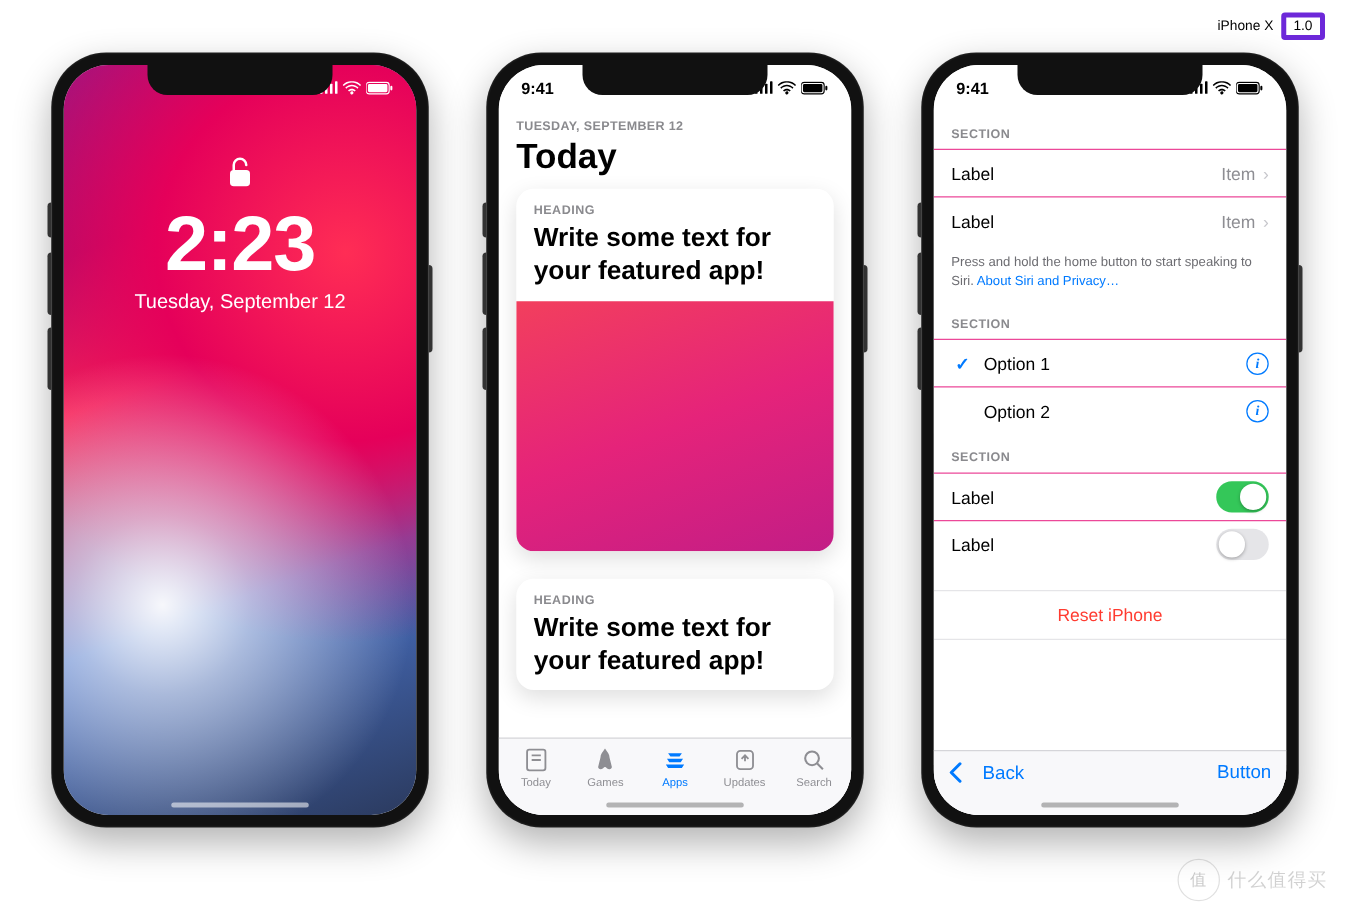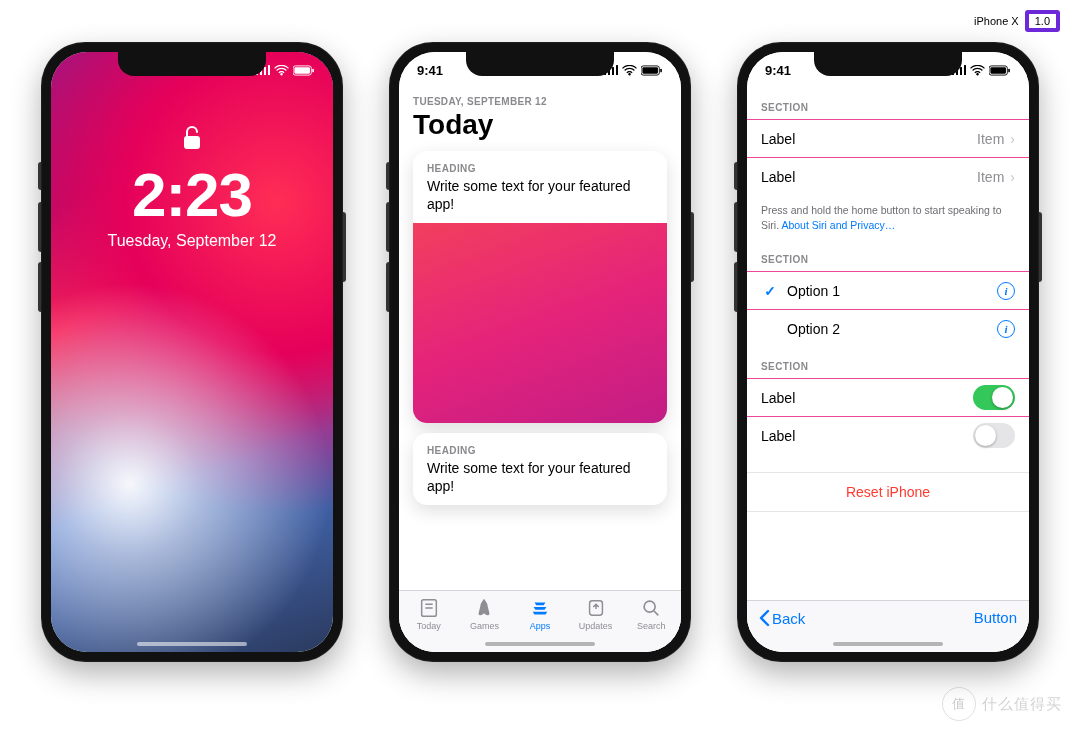--- a/index.html
+++ b/index.html
@@ -32,24 +32,24 @@
     linear-gradient(160deg,#8e1a8a 0%,#a0126e 22%,#ff3358 40%,#4a73c8 68%,#2b3a5e 100%)}
   .lock-top{position:absolute;top:0;left:0;right:0;padding-top:72px;text-align:center;color:#fff;z-index:30}
   .lock-ico{display:inline-block;margin-bottom:8px}
   .time{font-size:62px;font-weight:700;letter-spacing:-1px;line-height:1}
   .date{margin-top:6px;font-size:16px;font-weight:400}
   
   .white-bg{position:absolute;inset:0;background:#fff}
   .content{position:absolute;top:36px;left:0;right:0;bottom:54px;overflow:hidden;padding:8px 14px 0}
   .dateline{font-size:10px;font-weight:600;letter-spacing:.3px;color:#8a8a8e;text-transform:uppercase}
   .lg-title{font-size:28px;font-weight:800;margin:2px 0 10px}
-  .card{border-radius:14px;background:#fff;box-shadow:0 6px 18px rgba(0,0,0,.13);margin-bottom:10px;overflow:hidden}
+  .card{border-radius:14px;background:#fff;box-shadow:0 6px 18px rgba(0,0,0,.13);margin-bottom:22px;overflow:hidden}
   .card .pad{padding:12px 14px 10px}
   .heading{font-size:10px;font-weight:700;color:#8a8a8e;letter-spacing:.4px;margin-bottom:4px}
-  .feat{font-size:14px;font-weight:400;line-height:1.25}
+  .feat{font-size:21px;font-weight:700;line-height:1.25}
   .hero{height:200px;background:linear-gradient(160deg,#f23f5d 0%,#e5237a 50%,#c21d86 100%)}
   
   .tabbar{position:absolute;bottom:0;left:0;right:0;height:62px;border-top:1px solid #d5d5d9;background:rgba(248,248,250,.94);display:flex;justify-content:space-around;align-items:flex-start;padding:6px 2px 0}
   .tab{flex:1;display:flex;flex-direction:column;align-items:center;gap:2px;font-size:9px;color:#8e8e93}
   .tab.active{color:#007aff}
   .tab svg{width:22px;height:22px}
   
   .grouped{position:absolute;top:36px;left:0;right:0;bottom:40px;background:#fff;overflow:hidden}
   .lg-title2{font-size:28px;font-weight:800;padding:16px 14px 8px}
   .sechdr{font-size:10px;font-weight:600;letter-spacing:.4px;color:#8a8a8e;padding:14px 14px 6px;text-transform:uppercase}
@@ -61,21 +61,21 @@
   .footer-note{padding:8px 14px;font-size:10.5px;color:#6d6d72;line-height:1.4}
   .footer-note a{color:#007aff;text-decoration:none}
   .check{width:18px;color:#007aff;font-weight:700;margin-right:8px;text-align:center}
   .info-i{width:18px;height:18px;border:1.5px solid #007aff;border-radius:50%;color:#007aff;font-size:11px;font-style:italic;font-family:Georgia,serif;display:flex;align-items:center;justify-content:center;font-weight:700}
   .switch{width:42px;height:25px;border-radius:25px;background:#e5e5e8;position:relative}
   .switch.on{background:#34c759}
   .knob{position:absolute;top:2px;width:21px;height:21px;border-radius:50%;background:#fff;box-shadow:0 1px 3px rgba(0,0,0,.3)}
   .switch.on .knob{right:2px}.switch:not(.on) .knob{left:2px}
   .reset-row{height:40px;display:flex;align-items:center;justify-content:center;color:#ff3b30;font-size:14px;border-top:1px solid #e5e5e8;border-bottom:1px solid #e5e5e8;margin-top:18px}
   .toolbar{position:absolute;bottom:0;left:0;right:0;height:52px;border-top:1px solid #d5d5d9;display:flex;justify-content:space-between;align-items:flex-start;padding:8px 12px 0;background:rgba(248,248,250,.94);color:#007aff;font-size:15px}
-  .back{display:flex;align-items:center;gap:2px}
+  .back{display:flex;align-items:center;gap:16px}
   .watermark{position:absolute;right:18px;bottom:8px;font-size:15px;color:rgba(0,0,0,.18);font-weight:500;letter-spacing:1px;display:flex;align-items:center;gap:6px}
   .wm-badge{width:34px;height:34px;border:1px solid rgba(0,0,0,.12);border-radius:50%;display:flex;align-items:center;justify-content:center;font-size:13px;color:rgba(0,0,0,.22)}
 </style>
 </head>
 <body>
 
 <div class="top-right">
   <span>iPhone X</span>
   <span class="ver-box">1.0</span>
 </div>

